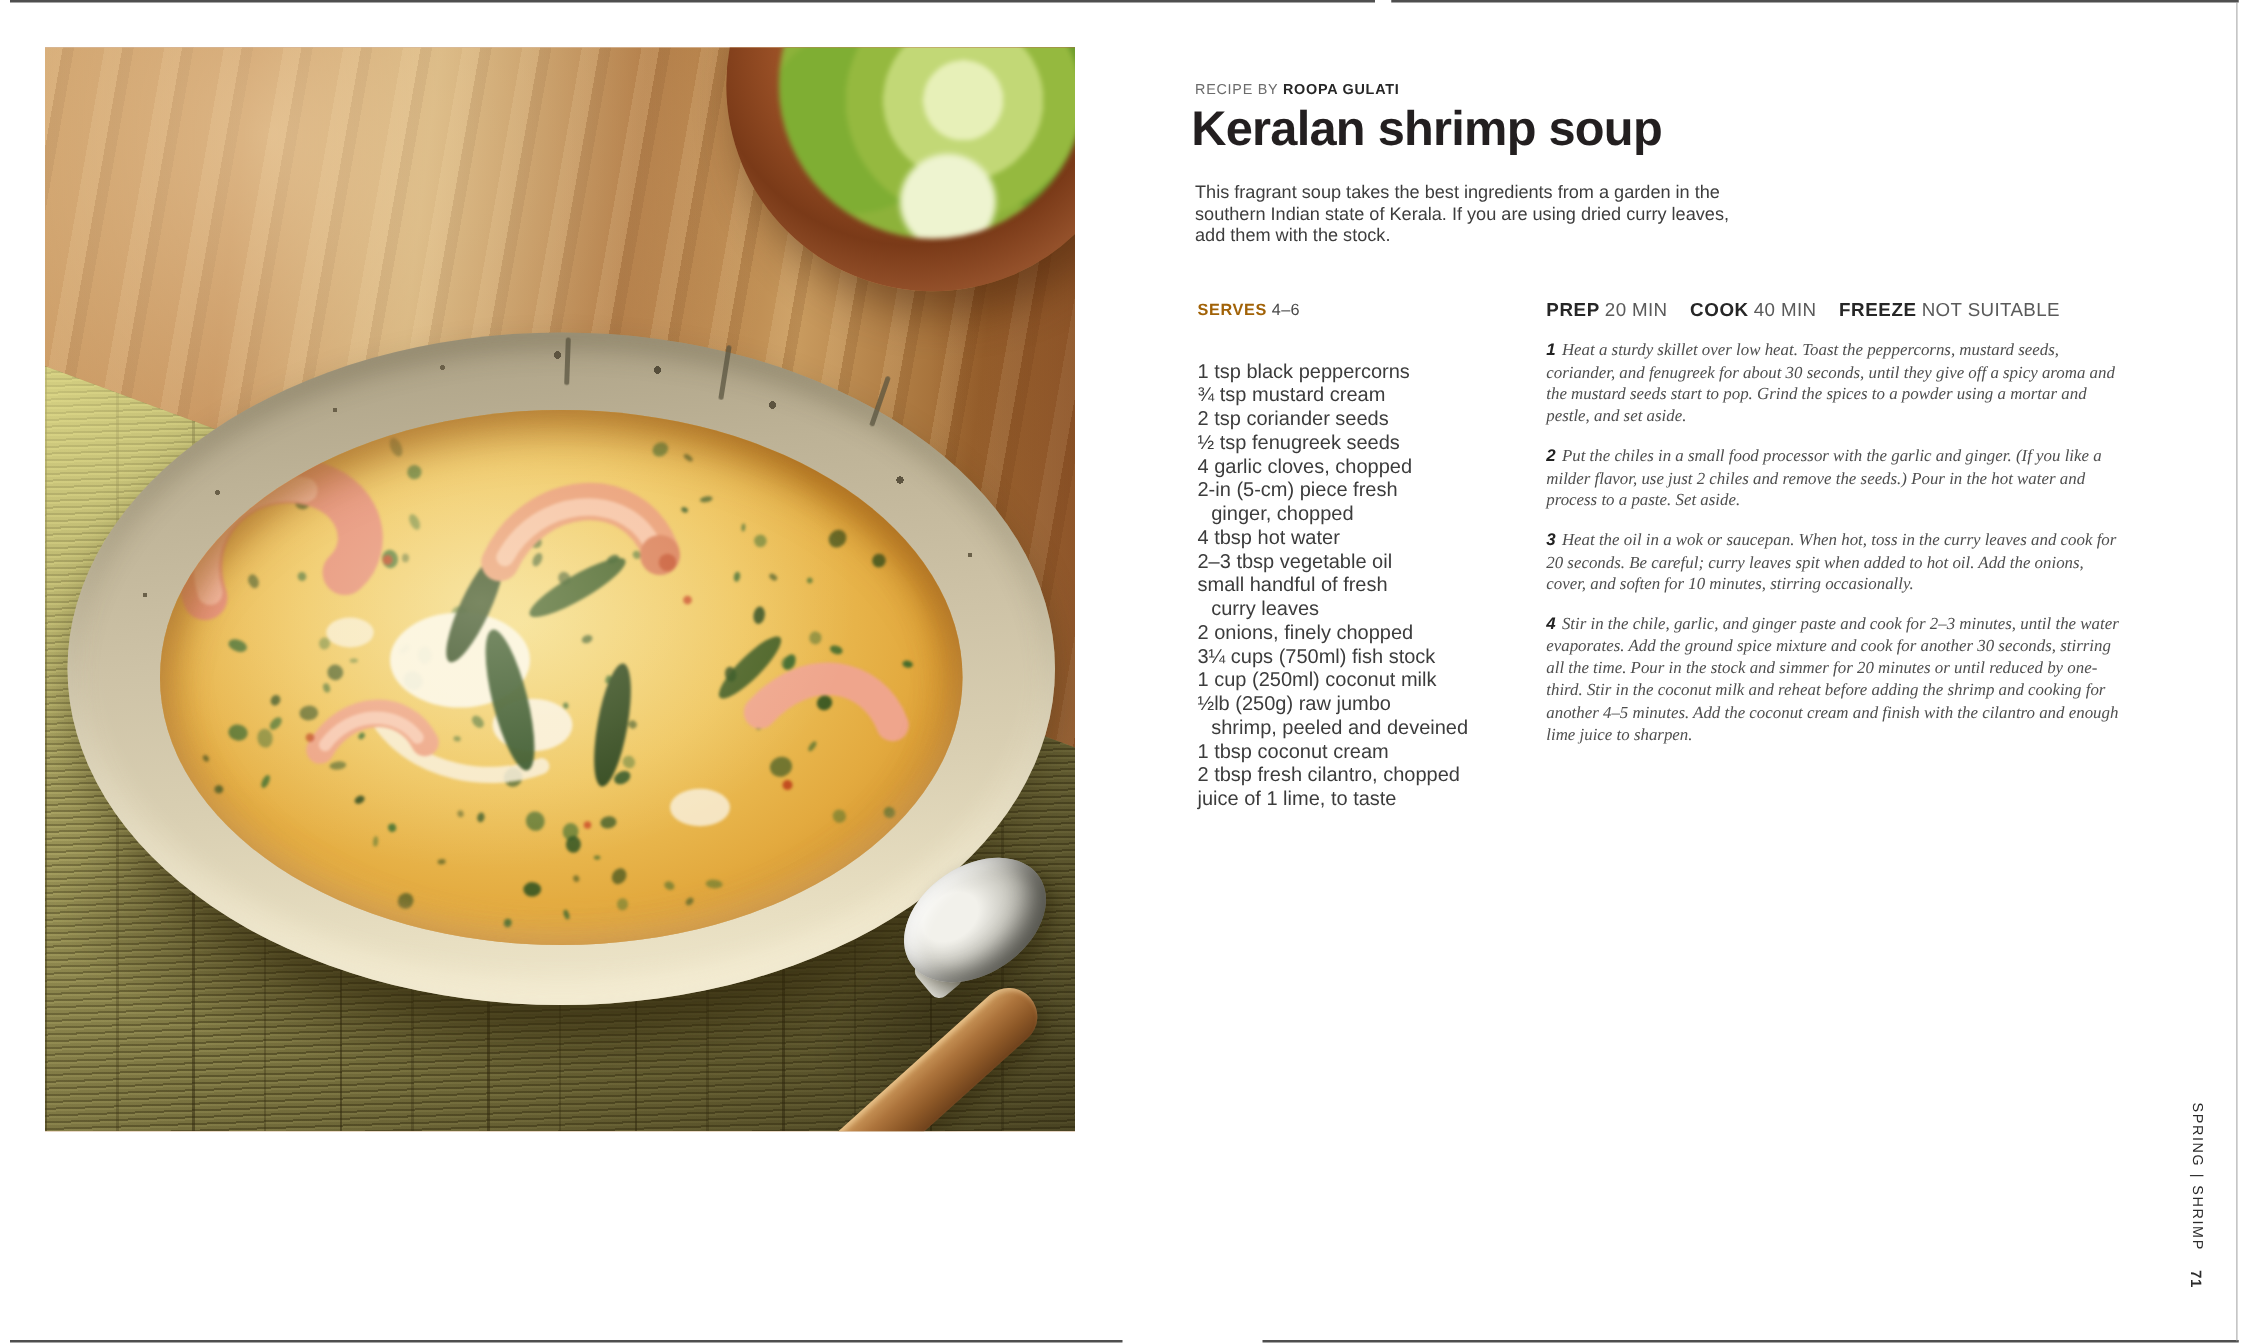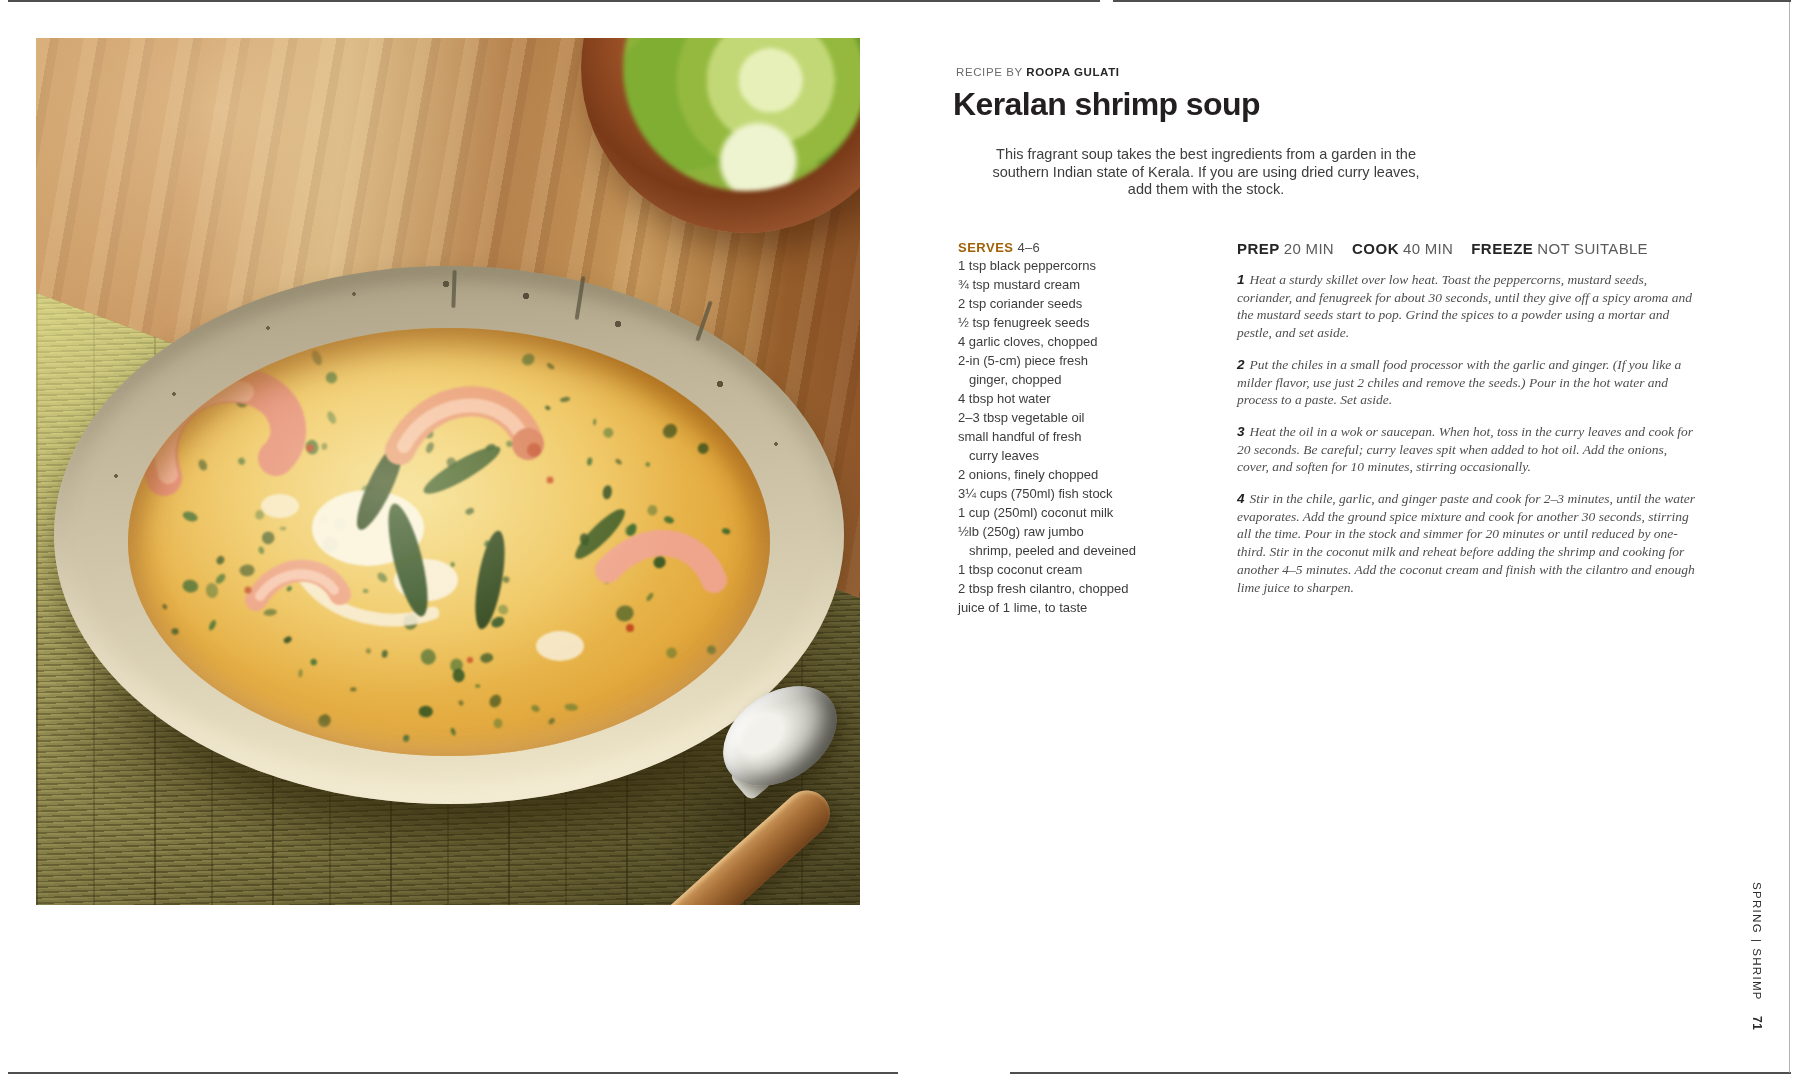--- a/index.html
+++ b/index.html
@@ -79,27 +79,27 @@
     box-shadow:0 10px 16px rgba(40,30,5,.4), inset 0 3px 4px rgba(255,230,180,.5);}
   #spoon-neck{left:700px;top:724px;width:30px;height:34px;transform:rotate(-40deg);
     background:linear-gradient(90deg,#d8d7cf,#8b8a82);border-radius:8px;}
   #spoon-head{left:682px;top:655px;width:124px;height:86px;border-radius:50%;transform:rotate(-34deg);
     background:radial-gradient(ellipse at 38% 35%, #f2f1eb 0 22%, #cbcac2 45%, #999890 70%, #6e6d65 100%);
     box-shadow:inset -7px -11px 18px rgba(40,40,35,.55), inset 7px 9px 12px rgba(255,255,255,.75), 4px 8px 14px rgba(40,32,8,.4);}
 
   
   #byline{left:956px;top:66px;font-size:11.5px;letter-spacing:.6px;color:#6b6b6b;}
   #byline b{color:#262626;font-weight:700;margin-top:14px;}
-  #title{left:953px;top:84px;font-size:32px;line-height:40px;font-weight:700;letter-spacing:-.6px;color:#231f20;}
-  #intro{left:956px;top:146px;width:500px;font-size:14.5px;line-height:17.6px;color:#3d3d3d;white-space:pre-line;text-align:center;}
+  #title{left:953px;top:84px;font-size:39px;line-height:40px;font-weight:700;letter-spacing:-.6px;color:#231f20;}
+  #intro{left:956px;top:146px;width:500px;font-size:14.5px;line-height:17.6px;color:#3d3d3d;white-space:pre-line;}
 
   #serves{left:958px;top:240px;font-size:13px;letter-spacing:.3px;color:#4a4a4a;}
   #serves b{color:#a16207;letter-spacing:.5px;}
-  #ingredients{left:958px;top:256px;width:218px;margin:0;padding:0;list-style:none;
-    font-size:13px;line-height:19px;color:#3c3c3c;}
+  #ingredients{left:958px;top:288px;width:218px;margin:0;padding:0;list-style:none;
+    font-size:16px;line-height:19px;color:#3c3c3c;}
   #ingredients li{padding-left:11px;text-indent:-11px;white-space:pre-line;}
 
   #meta{left:1237px;top:240px;margin:0;padding:0;list-style:none;font-size:15px;letter-spacing:.3px;color:#5a5a5a;}
   #meta li{display:inline;margin-right:18px;}
   #meta b{color:#262626;letter-spacing:.5px;margin-right:4px;}
 
   #steps{left:1237px;top:271px;width:458px;font-family:"Liberation Serif","DejaVu Serif",serif;
     font-size:13.5px;line-height:17.7px;color:#4e4e4e;font-style:italic;}
   #steps p{margin:0 0 14px 0;}
   .step-num{font-family:"Liberation Sans","DejaVu Sans",sans-serif;font-weight:700;color:#222;

